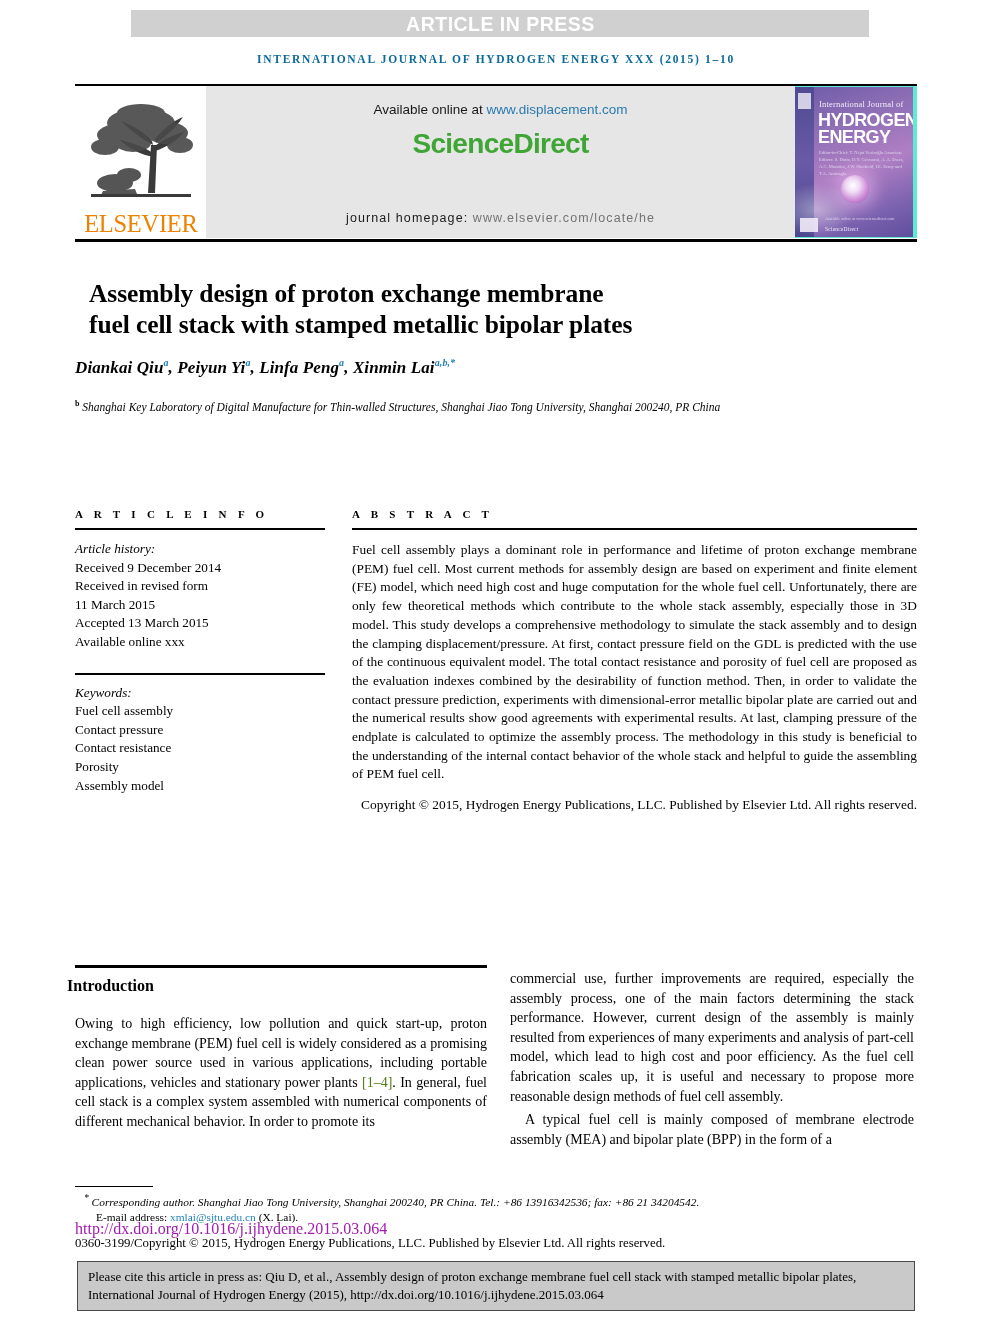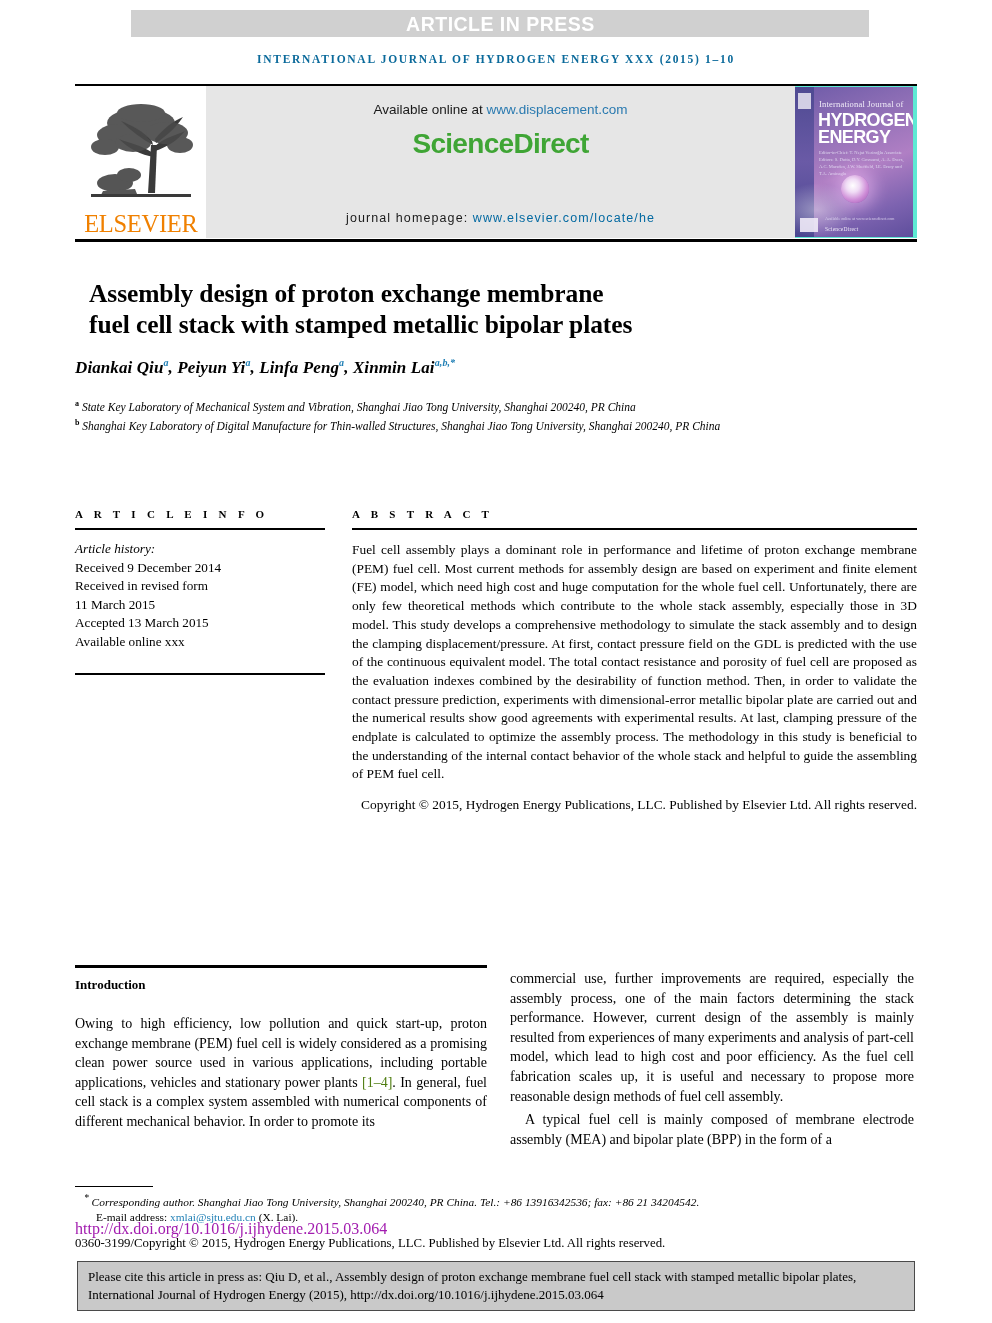--- a/index.html
+++ b/index.html
@@ -120,21 +120,21 @@
     position: absolute;
     bottom: 13px;
     left: 0;
     width: 100%;
     text-align: center;
     font-family: "Liberation Sans", sans-serif;
     font-size: 12.5px;
     letter-spacing: 1.1px;
     color: #1a1a1a;
   }
-  .homepage-line .url { color: #0369a1; margin-top: 44px; }
+  .homepage-line .url { color: #737373; margin-top: 44px; }
 
   .cover-block {
     width: 122px;
     flex: 0 0 122px;
     position: relative;
     overflow: hidden;
     background: #5eead4;
     display: flex;
     align-items: center;
     justify-content: flex-start;
@@ -305,25 +305,25 @@
   .intro-rule {
     position: absolute;
     left: 75px;
     top: 965px;
     width: 412px;
     height: 3px;
     background: #000;
   }
   .intro-head {
     position: absolute;
-    left: 75px;
+    left: 67px;
     top: 977px;
     font-family: "Liberation Serif", serif;
     font-weight: bold;
-    font-size: 13px;
+    font-size: 16px;
   }
   .body-col-left {
     position: absolute;
     left: 75px;
     top: 1014px;
     width: 412px;
     font-family: "Liberation Serif", serif;
     font-size: 14px;
     line-height: 19.6px;
     text-align: justify;
@@ -474,36 +474,43 @@
 </h1>
 
 <div class="authors">
   <span>Diankai Qiu</span><sup>a</sup>,
   <span>Peiyun Yi</span><sup>a</sup>,
   <span>Linfa Peng</span><sup>a</sup>,
   <span>Xinmin Lai</span><sup>a,b,*</sup>
 </div>
 
 <div class="affils">
-  <div><sup>a</sup> <span>State Key Laboratory of Mechanical System and Vibration, Shanghai Jiao Tong University, Shanghai 200240, PR China</span></div>
   <div><sup>b</sup> <span>Shanghai Key Laboratory of Digital Manufacture for Thin-walled Structures, Shanghai Jiao Tong University, Shanghai 200240, PR China</span></div>
 </div>
 
 <div class="col-info">
   <div class="sec-label">A R T I C L E   I N F O</div>
   <div class="rule-thick"></div>
   <div class="info-body">
     <div class="em">Article history:</div>
     <div>Received 9 December 2014</div>
     <div>Received in revised form</div>
     <div>11 March 2015</div>
     <div>Accepted 13 March 2015</div>
     <div>Available online xxx</div>
   </div>
   <div class="kw-rule"></div>
+  <div class="kw-body">
+    <div class="kw-head">Keywords:</div>
+    <div>Fuel cell assembly</div>
+    <div>Contact pressure</div>
+    <div>Contact resistance</div>
+    <div>Porosity</div>
+    <div>Assembly model</div>
+  </div>
 </div>
 
 <div class="col-abs">
   <div class="sec-label">A B S T R A C T</div>
   <div class="rule-thick"></div>
   <div class="abs-body">Fuel cell assembly plays a dominant role in performance and lifetime of proton exchange membrane (PEM) fuel cell. Most current methods for assembly design are based on experiment and finite element (FE) model, which need high cost and huge computation for the whole fuel cell. Unfortunately, there are only few theoretical methods which contribute to the whole stack assembly, especially those in 3D model. This study develops a comprehensive methodology to simulate the stack assembly and to design the clamping displacement/pressure. At first, contact pressure field on the GDL is predicted with the use of the continuous equivalent model. The total contact resistance and porosity of fuel cell are proposed as the evaluation indexes combined by the desirability of function method. Then, in order to validate the contact pressure prediction, experiments with dimensional-error metallic bipolar plate are carried out and the numerical results show good agreements with experimental results. At last, clamping pressure of the endplate is calculated to optimize the assembly process. The methodology in this study is beneficial to the understanding of the internal contact behavior of the whole stack and helpful to guide the assembling of PEM fuel cell.</div>
   <div class="abs-copy">Copyright © 2015, Hydrogen Energy Publications, LLC. Published by Elsevier Ltd. All rights reserved.</div>
 </div>
 
 <div class="intro-rule"></div>

